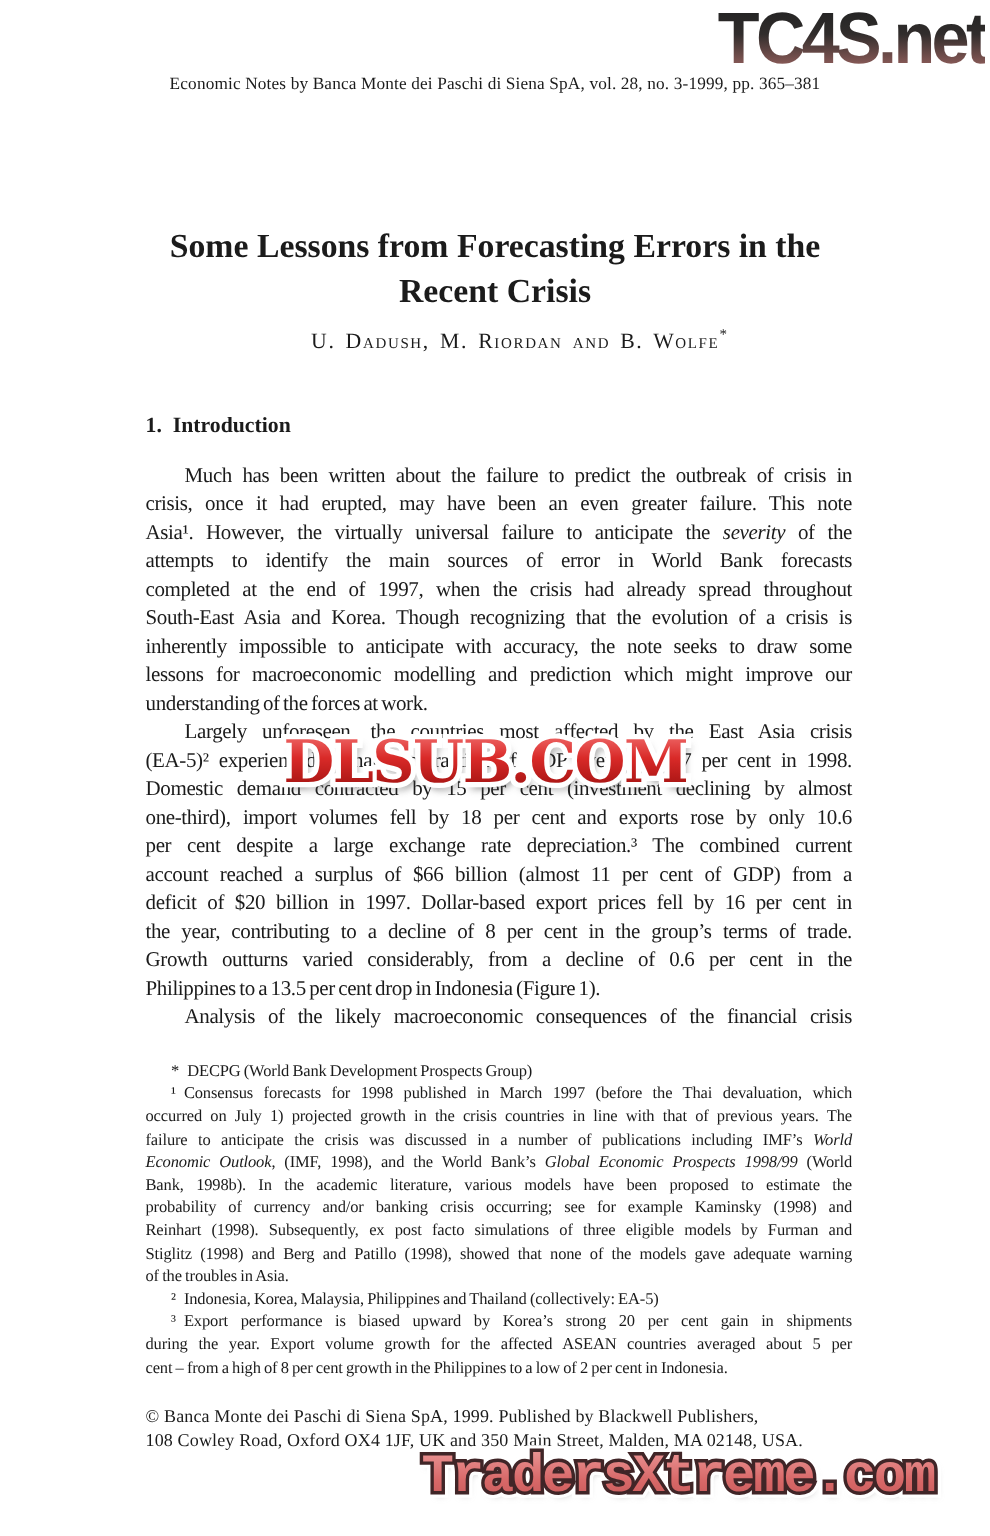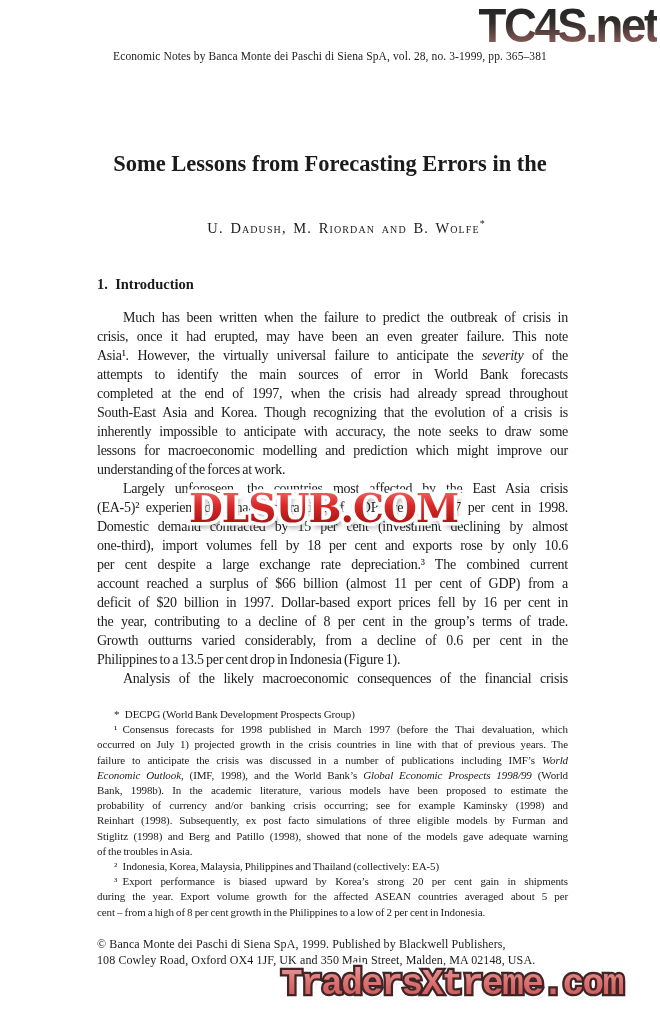--- a/index.html
+++ b/index.html
@@ -84,29 +84,30 @@
 <body>
 
 <div class="page">
 
   <div class="tc4s">TC4S.net</div>
 
   <div class="journal">Economic Notes by Banca Monte dei Paschi di Siena SpA, vol. 28, no. 3-1999, pp. 365–381</div>
 
   <div class="title">
     <div>Some Lessons from Forecasting Errors in the</div>
+    <div>Recent Crisis</div>
   </div>
 
   <div class="authors"><span>U. Dadush, M. Riordan and B. Wolfe</span><sup>*</sup></div>
 
   <div class="heading">1. Introduction</div>
 
   <div class="bodytext">
     <div>
-        <div class="line indent">Much has been written when the failure to predict the outbreak of crisis in</div>
+        <div class="line indent">Much has been written about the failure to predict the outbreak of crisis in</div>
         <div class="line">crisis, once it had erupted, may have been an even greater failure. This note</div>
         <div class="line">Asia¹. However, the virtually universal failure to anticipate the <i>severity</i> of the</div>
         <div class="line">attempts to identify the main sources of error in World Bank forecasts</div>
         <div class="line">completed at the end of 1997, when the crisis had already spread throughout</div>
         <div class="line">South-East Asia and Korea. Though recognizing that the evolution of a crisis is</div>
         <div class="line">inherently impossible to anticipate with accuracy, the note seeks to draw some</div>
         <div class="line">lessons for macroeconomic modelling and prediction which might improve our</div>
         <div class="line parlast">understanding of the forces at work.</div>
       </div>
     <div>

